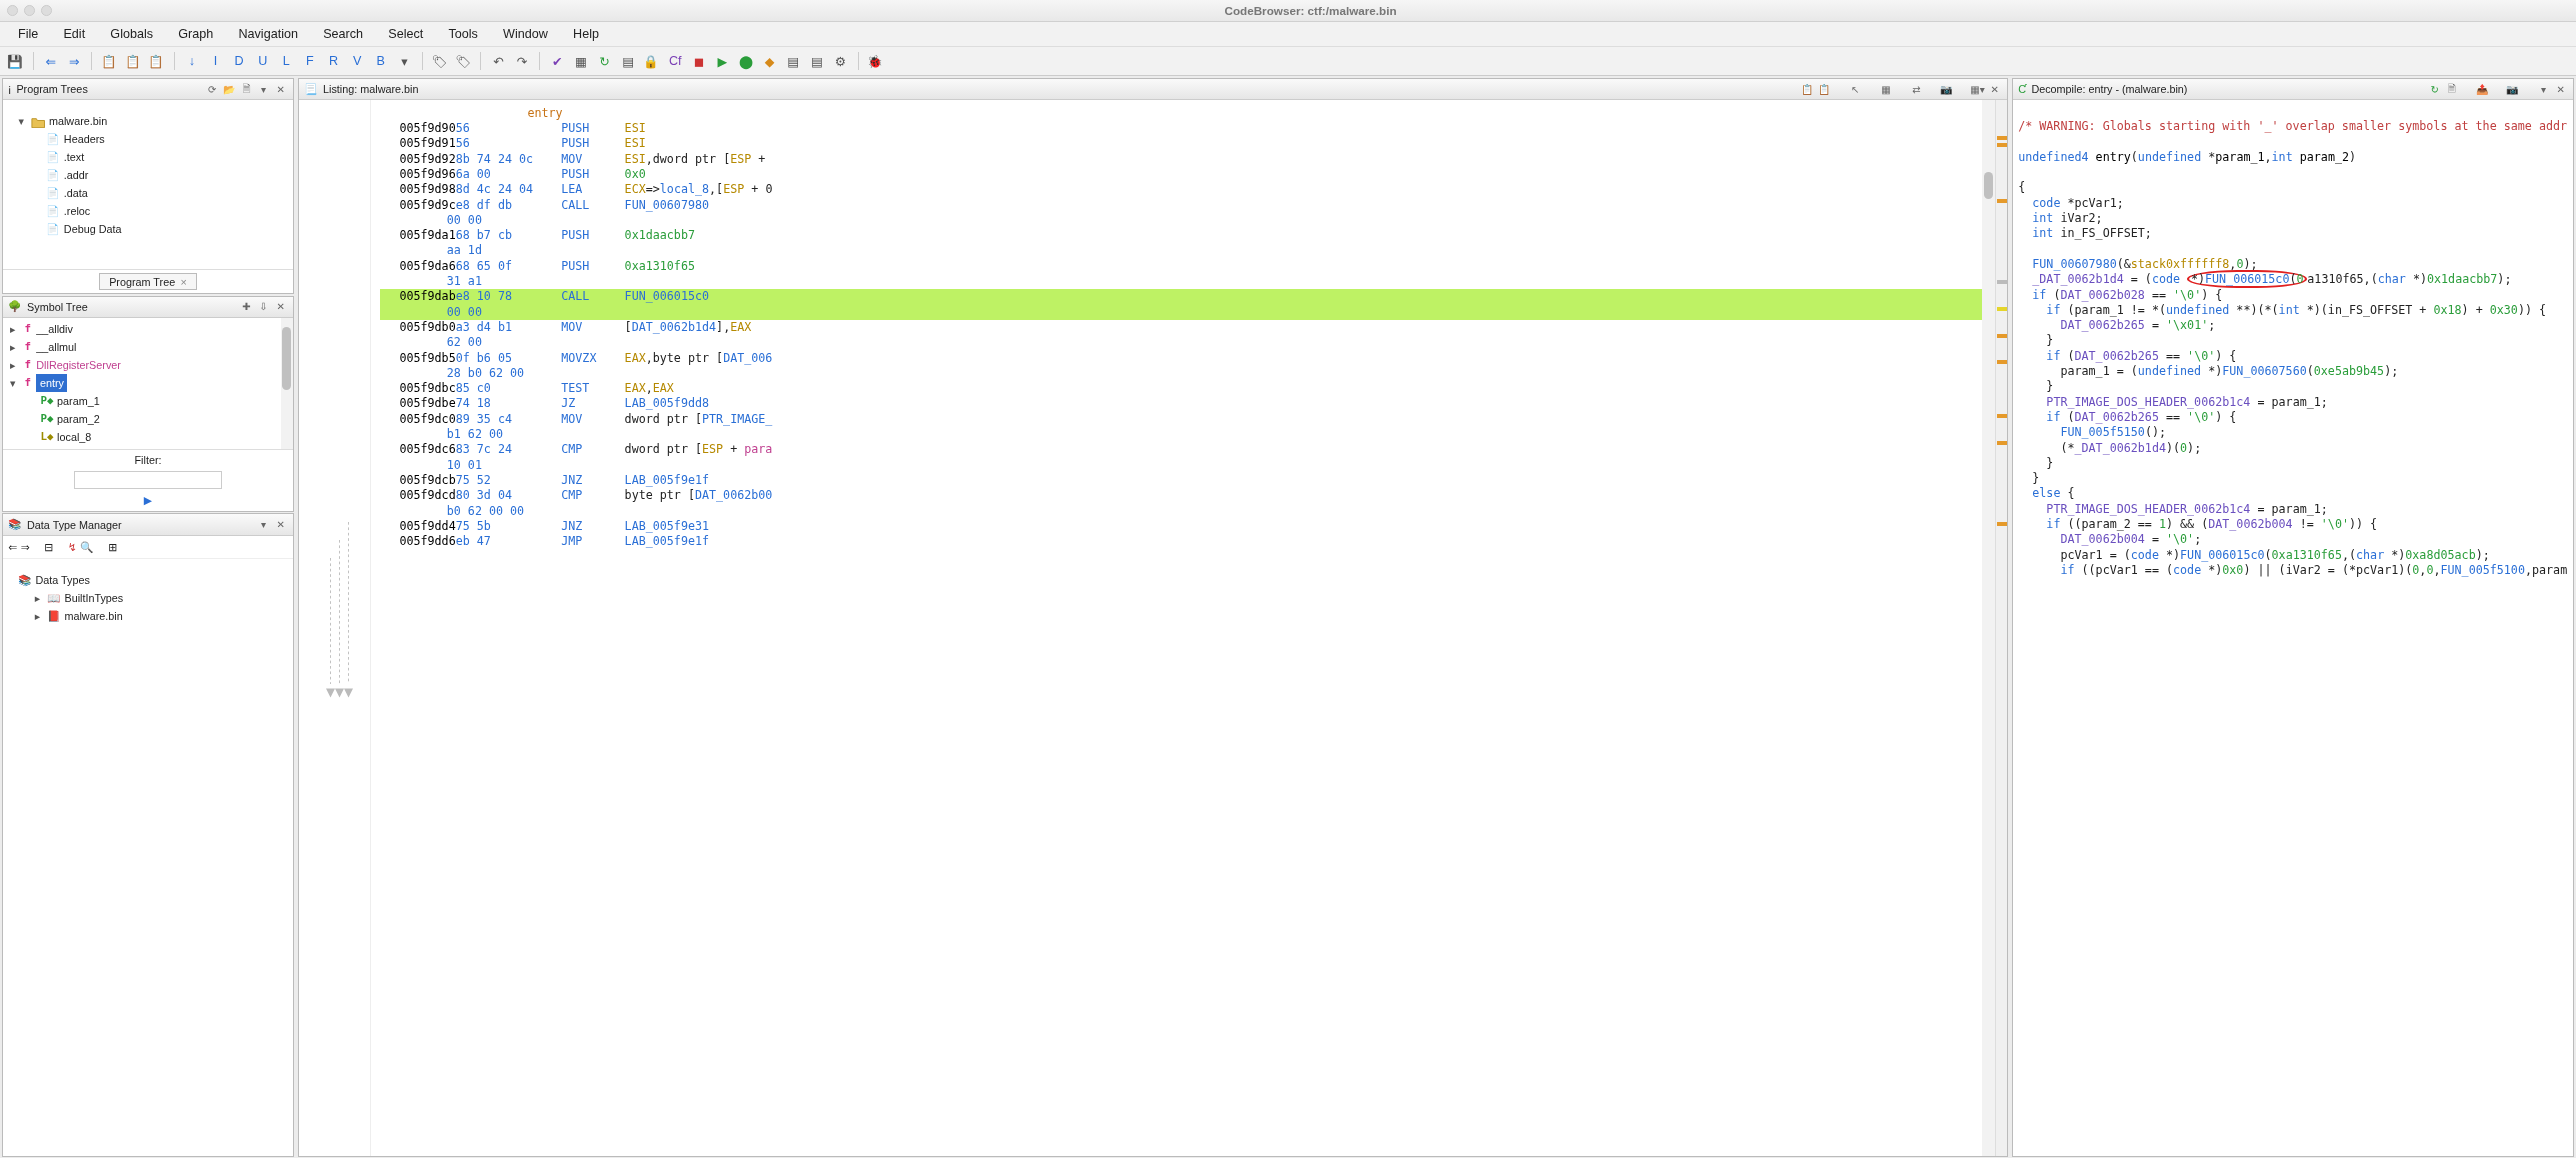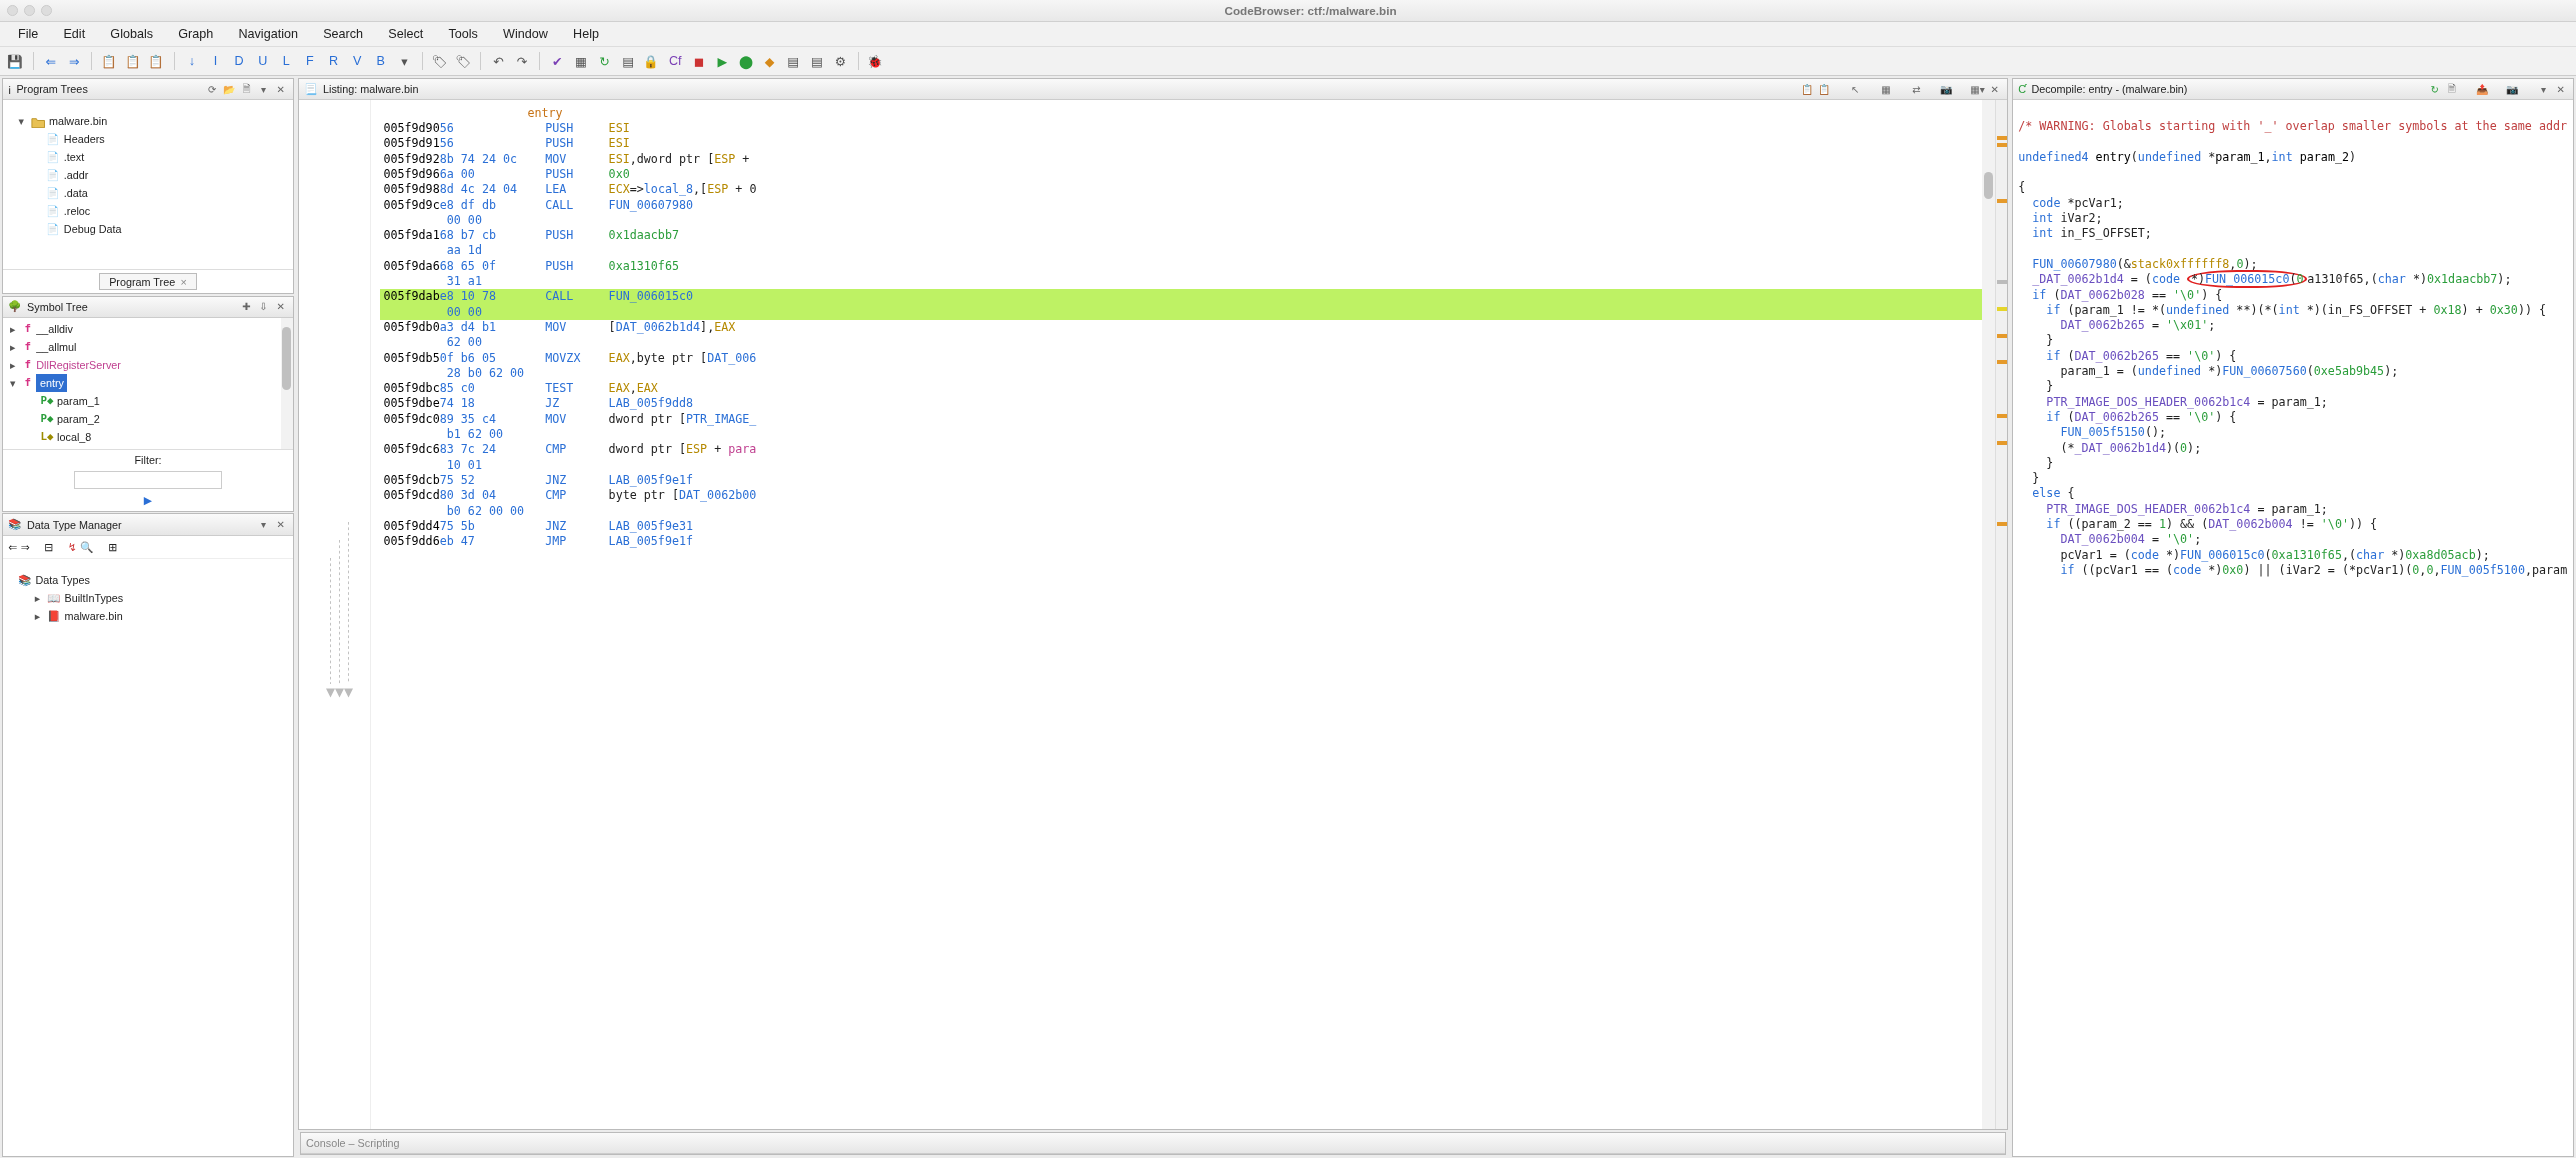--- a/index.html
+++ b/index.html
@@ -41,21 +41,21 @@
   .filter-row{ padding:3.6px 5.4px; display:flex; align-items:center; gap:5.4px; border-top:0.9px solid #ddd;flex-direction:column;}
   .filter-row input{ flex:1; border:0.9px solid #ccc; padding:1.8px 3.6px; font-size:10.8px;}
   .mid-col { flex:1; display:flex; flex-direction:column; padding:1.8px; gap:1.8px; min-width:0;}
   .right-col { width: 566px; display:flex; flex-direction:column; padding:1.8px; gap:1.8px;}
   .listing-body { font-family: Menlo, Consolas, monospace; font-size:11.7px; line-height:15.3px; position:relative; display:flex;}
   .listing-gutter { width:72px; background:#fff; border-right:0.9px solid #eee;}
   .listing-text { flex:1; padding:5.4px 0 5.4px 9px; white-space:pre; overflow:hidden;}
   .listing-markers{ width:12.6px; background:#f0f0f0; border-left:0.9px solid #ddd; position:relative;}
   .listing-markers .mark{position:absolute; left:0.9px; width:10.8px; height:3.6px;}
   .mark.orange{background:#e59a2b;} .mark.yellow{background:#e5d52b;} .mark.gray{background:#bbb;}
-  .addr{color:#000;} .bytes{color:#2a6fd6;} .mnem{color:#2a6fd6;} .op-reg{color:#b58900;} .op-imm{color:#2a9d3a;} .op-ref{color:#2a6fd6;} .entry-label{color:#c77316; font-weight:500;} .param{color:#c04090;}
+  .addr{color:#000;margin-left:16px;} .bytes{color:#2a6fd6;} .mnem{color:#2a6fd6;} .op-reg{color:#b58900;} .op-imm{color:#2a9d3a;} .op-ref{color:#2a6fd6;} .entry-label{color:#c77316; font-weight:500;} .param{color:#c04090;}
   .listing-row{padding:0 3.6px;} .listing-row.hl{background:#bef264;}
   .decompile-body { font-family: Menlo, Consolas, monospace; font-size:11.7px; line-height:15.3px; display:flex; flex:1; overflow:hidden;}
   .dec-gutter { width:25px; background:#f6f6f6; border-right:0.9px solid #ddd; text-align:right; padding:3.6px 3.6px 3.6px 0; color:#888; font-size:10.8px; line-height:15.3px;}
   .dec-text { flex:1; padding:3.6px 5.4px; white-space:pre; overflow:auto; position:relative;}
   .kw{color:#2a6fd6;} .type{color:#2a6fd6;} .func{color:#2a6fd6;} .glob{color:#6a4fbf;} .num{color:#2a9d3a;} .str{color:#2a9d3a;} .cmt{color:#c04040;} .dtype{color:#b58900;} .id{color:#000;} .funcname{color:#000;}
   .dec-text .circled{border:2.7px solid #e02020; border-radius:50%/60%; padding:0 1.8px;}
   .console-panel{ height:23.4px; margin:0 1.8px 1.8px 1.8px;}
   .scrollbar-v{position:absolute; right:0; top:0; bottom:0; width:12.6px; background:#f2f2f2;}
   .scrollbar-v .thumb{position:absolute; left:1.8px; right:1.8px; background:#c0c0c0; border-radius:5.4px;}
   .arrow-gutter{position:absolute; left:0; top:0; bottom:0; width:63px; pointer-events:none;}
@@ -348,25 +348,20 @@
           <div class="mark orange" style="top:314px;"></div>
           <div class="mark orange" style="top:341px;"></div>
           <div class="mark orange" style="top:422px;"></div>
           <div class="mark gray" style="top:180px;"></div>
         </div>
         <div class="scrollbar-v" style="right:12.6px;">
             <div class="thumb" style="top:72px;height:27px;"></div>
           </div>
       </div>
     </div>
-    <div class="panel console-panel">
-      <div class="panel-header">
-        <span class="ph-title" style="color:#888;">Console – Scripting</span>
-      </div>
-    </div>
   </div>
 
   <div class="right-col">
     <div class="panel" style="flex:1;">
       <div class="panel-header">
         <span style="color:#2a9d3a;">Ƈ</span>
         <span class="ph-title">Decompile: entry -  (malware.bin)</span>
         <span class="ph-icons">
           <span class="ph-icon" style="color:#2a9d3a;">↻</span>
           <span class="ph-icon">🗎</span>

